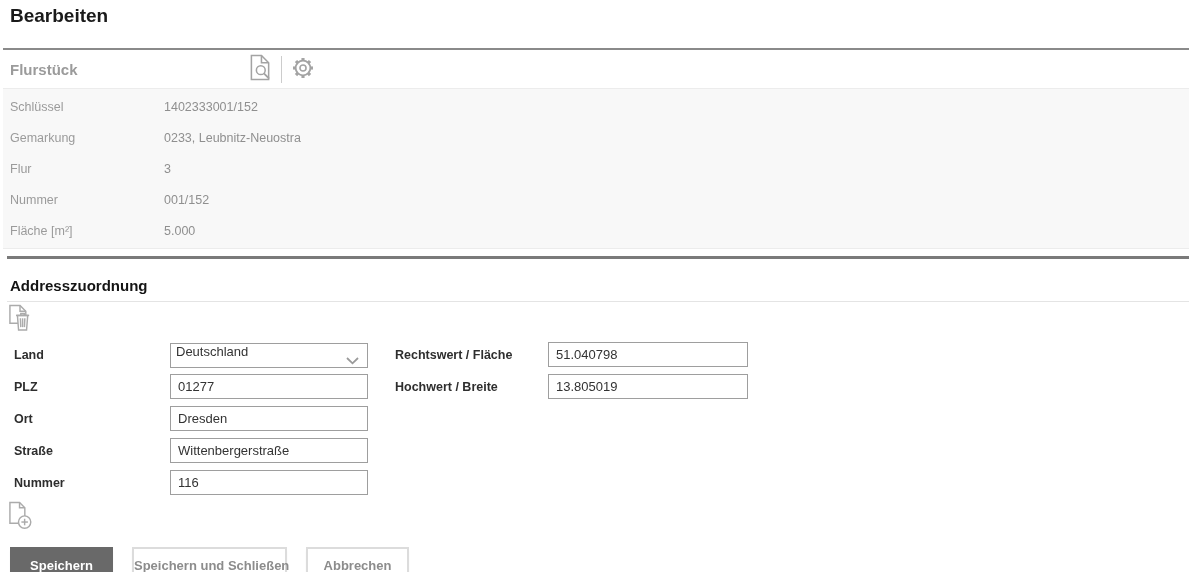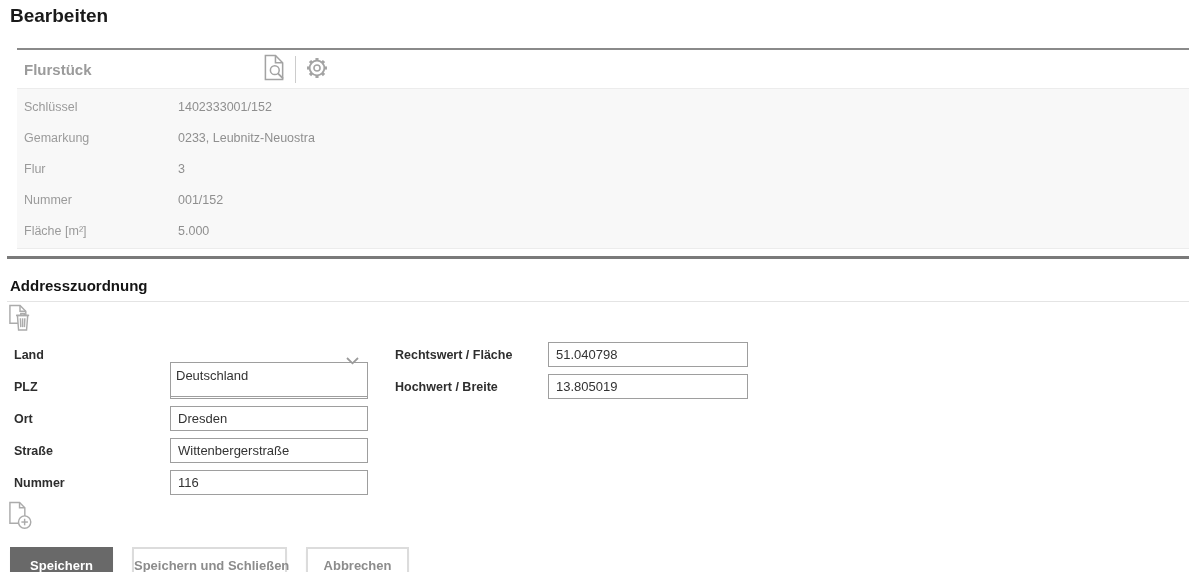--- a/index.html
+++ b/index.html
@@ -3,21 +3,21 @@
 <meta charset="utf-8">
 <style>
   * { box-sizing: border-box; margin: 0; padding: 0; }
   html, body { width: 1192px; height: 572px; overflow: hidden; background: #ffffff;
     font-family: "Liberation Sans", sans-serif; }
 
   .page-title { margin: 4px 0 16px 10px; font-size: 19px; line-height: 23px;
     font-weight: bold; color: #1a1a1a; }
 
   
-  .sec-flur { margin: 21px 3px 0 17px; border-top: 2px solid #8a8a8a; }
+  .sec-flur { margin: 21px 3px 0 3px; border-top: 2px solid #8a8a8a; }
   .flur-header { height: 38px; display: flex; align-items: center; }
   .flur-header-label { width: 237px; padding-left: 7px; font-size: 15px;
     font-weight: bold; color: #9b9b9b; }
   .flur-toolbar { display: flex; align-items: center; }
   .tool-btn { background: none; border: none; padding: 0 9px; cursor: pointer;
     display: flex; align-items: center; }
   .v-divider { width: 1px; height: 27px; background: #cccccc; }
 
   .flur-panel { background: #f8f8f8; border-top: 1px solid #ececec;
     border-bottom: 1px solid #ececec; padding: 2px 0; }
@@ -41,24 +41,24 @@
   .c1 { grid-column: 1; } .c2 { grid-column: 2; }
   .c4 { grid-column: 4; } .c5 { grid-column: 5; }
   .r1 { grid-row: 1; } .r2 { grid-row: 2; } .r3 { grid-row: 3; }
   .r4 { grid-row: 4; } .r5 { grid-row: 5; }
   .form-label { font-size: 12.5px; font-weight: bold; color: #2e2e2e; }
   .pl7 { padding-left: 7px; }
   .text-input { width: 100%; height: 25px; border: 1px solid #9e9e9e;
     background: #fff; padding: 8px 7px; font-size: 13px; color: #333;
     font-family: "Liberation Sans", sans-serif; }
   .select-wrap { position: relative; width: 100%; height: 25px; }
-  .select-input { width: 100%; height: 35px; border: 1px solid #9e9e9e;
+  .select-input { width: 100%; height: 25px; border: 1px solid #9e9e9e;
     background: #fff; padding: 0 24px 8px 5px; font-size: 13px; color: #333;
     font-family: "Liberation Sans", sans-serif;
-    appearance: none; margin-top: 20px; -webkit-appearance: none; -moz-appearance: none; }
+    appearance: none; -webkit-appearance: none; -moz-appearance: none; }
   .select-chevron { position: absolute; right: 9px; top: 9px; pointer-events: none; }
 
   
   .button-row { margin: 13px 0 0 10px; display: flex; gap: 19px; }
   .btn { height: 37px; font-size: 13px; font-weight: bold; cursor: pointer;
     font-family: "Liberation Sans", sans-serif; white-space: nowrap;
     box-shadow: 0 3px 2px -1px rgba(0,0,0,0.18); }
   .btn-primary { width: 103px; background: #696969; color: #ffffff; border: none; }
   .btn-secondary { background: #ffffff; color: #8c8c8c;
     border: 2px solid #dcdcdc; }

